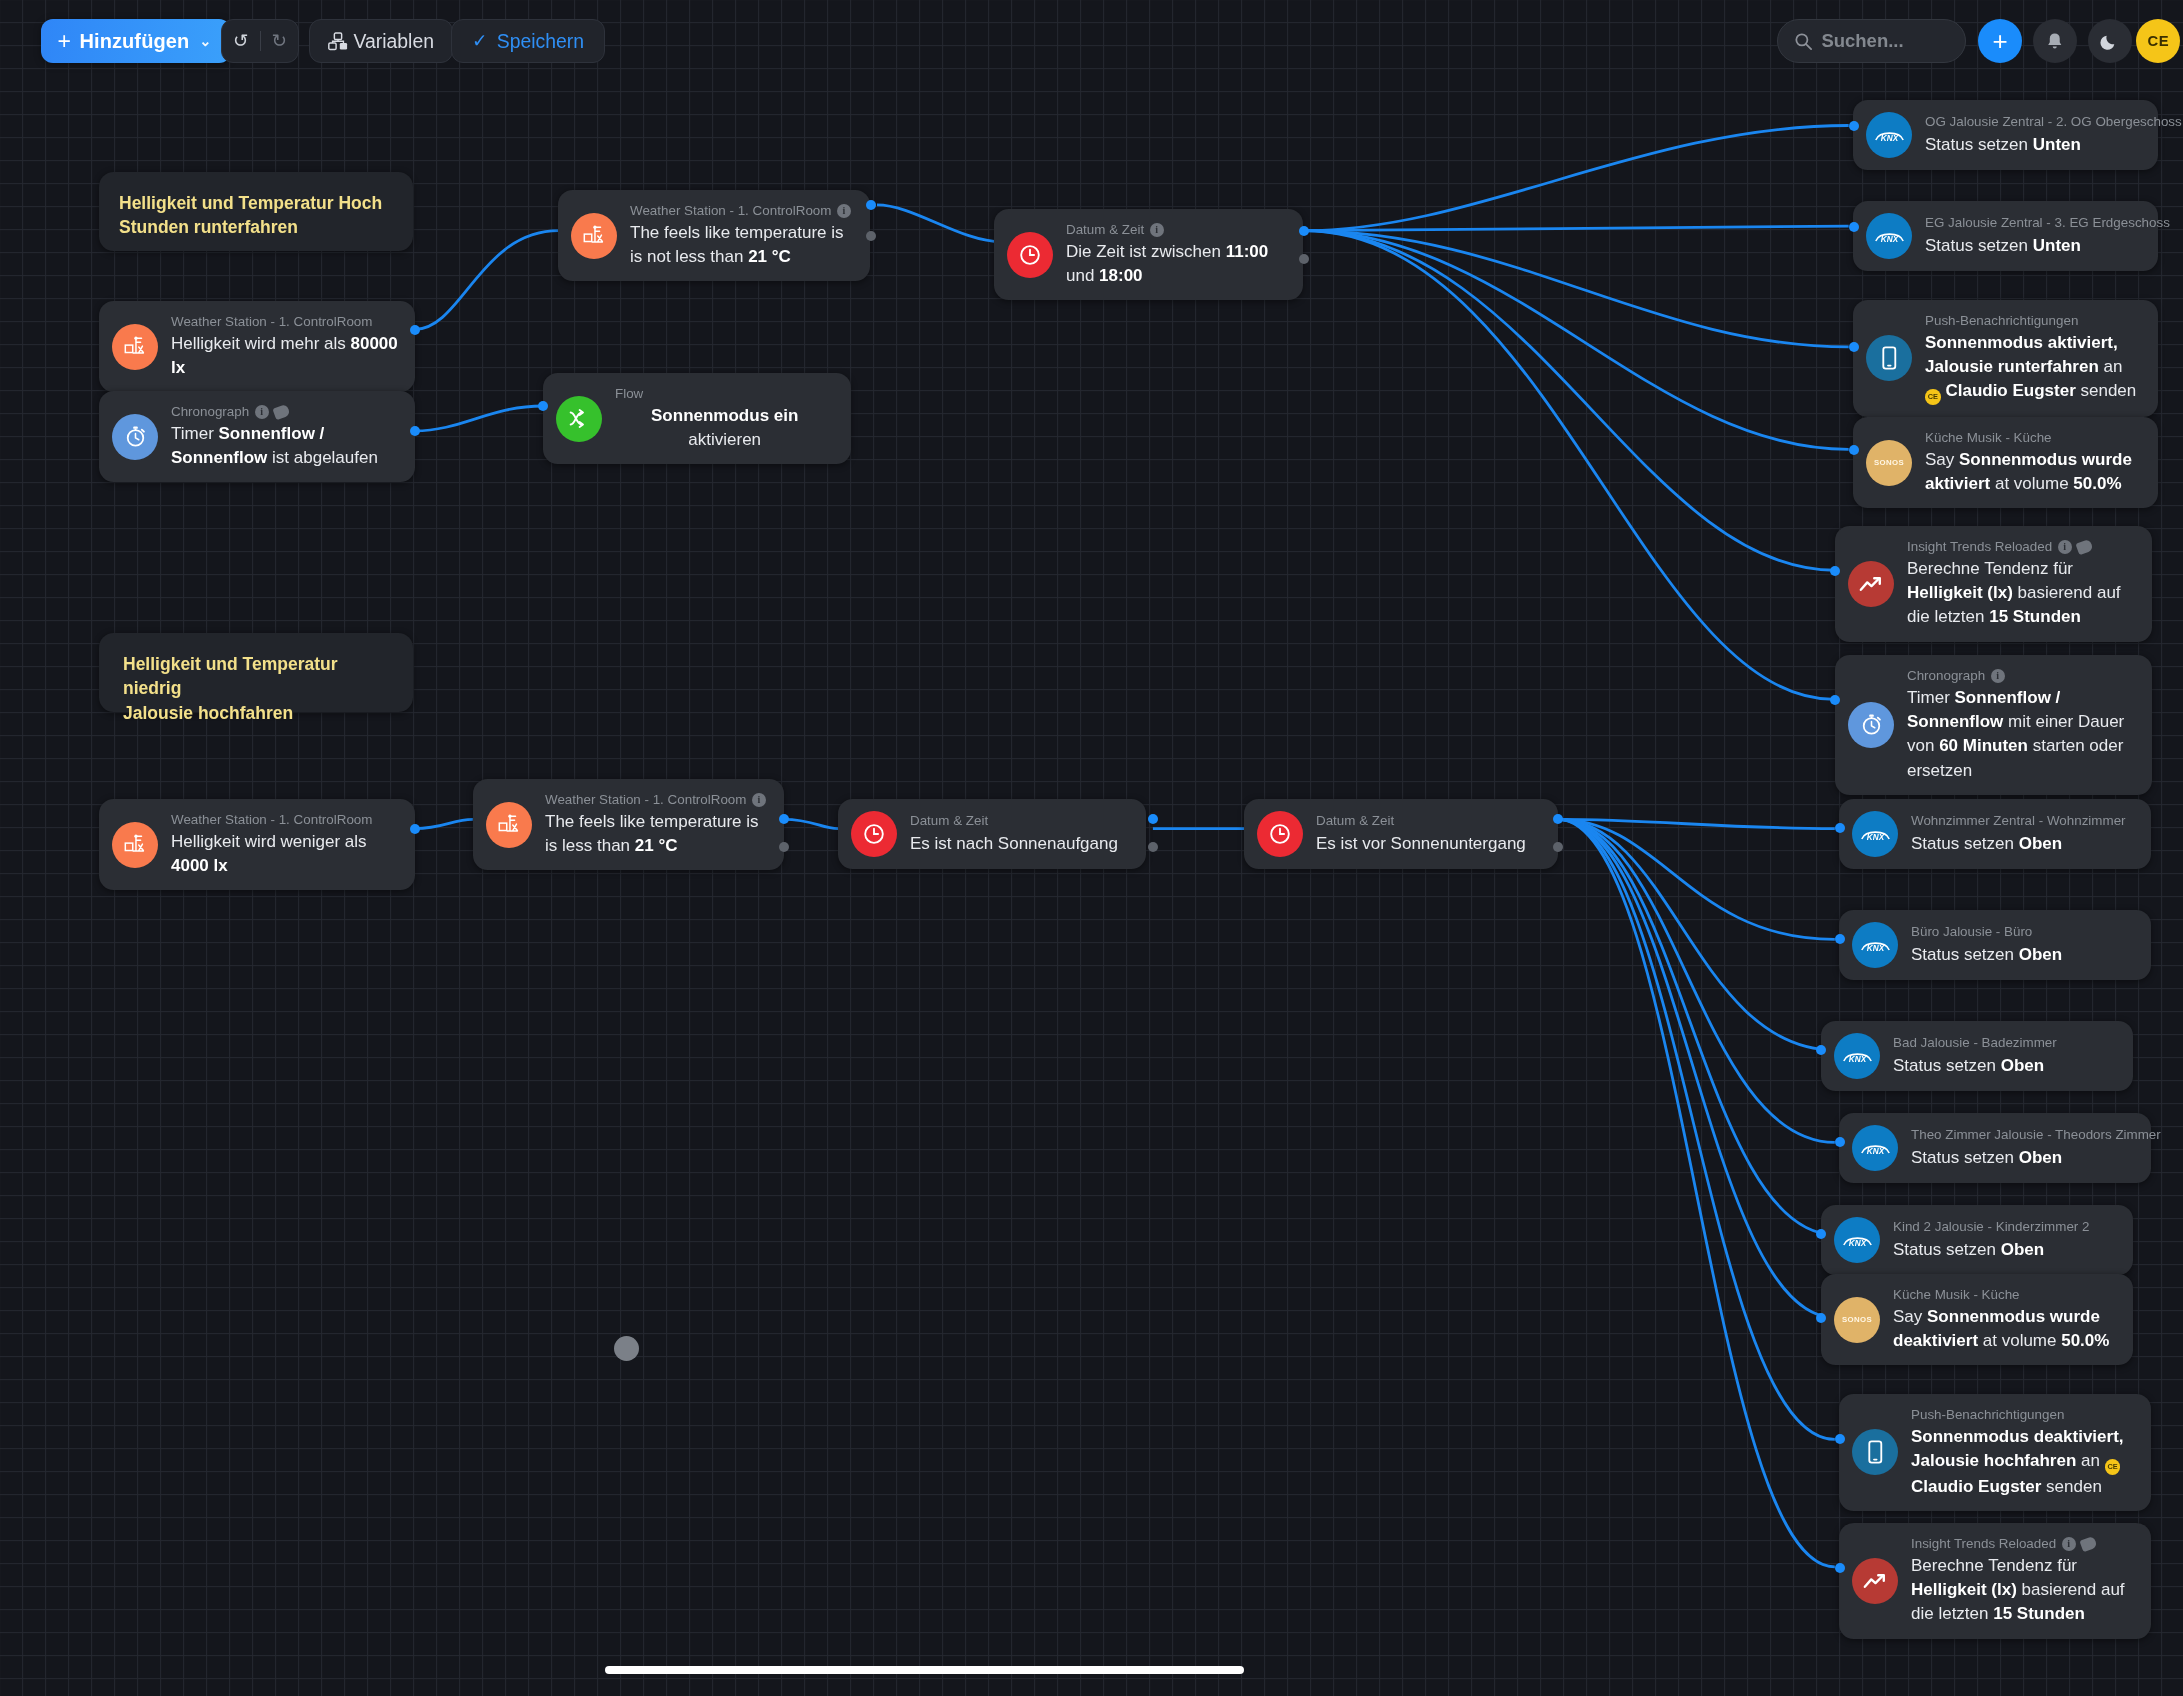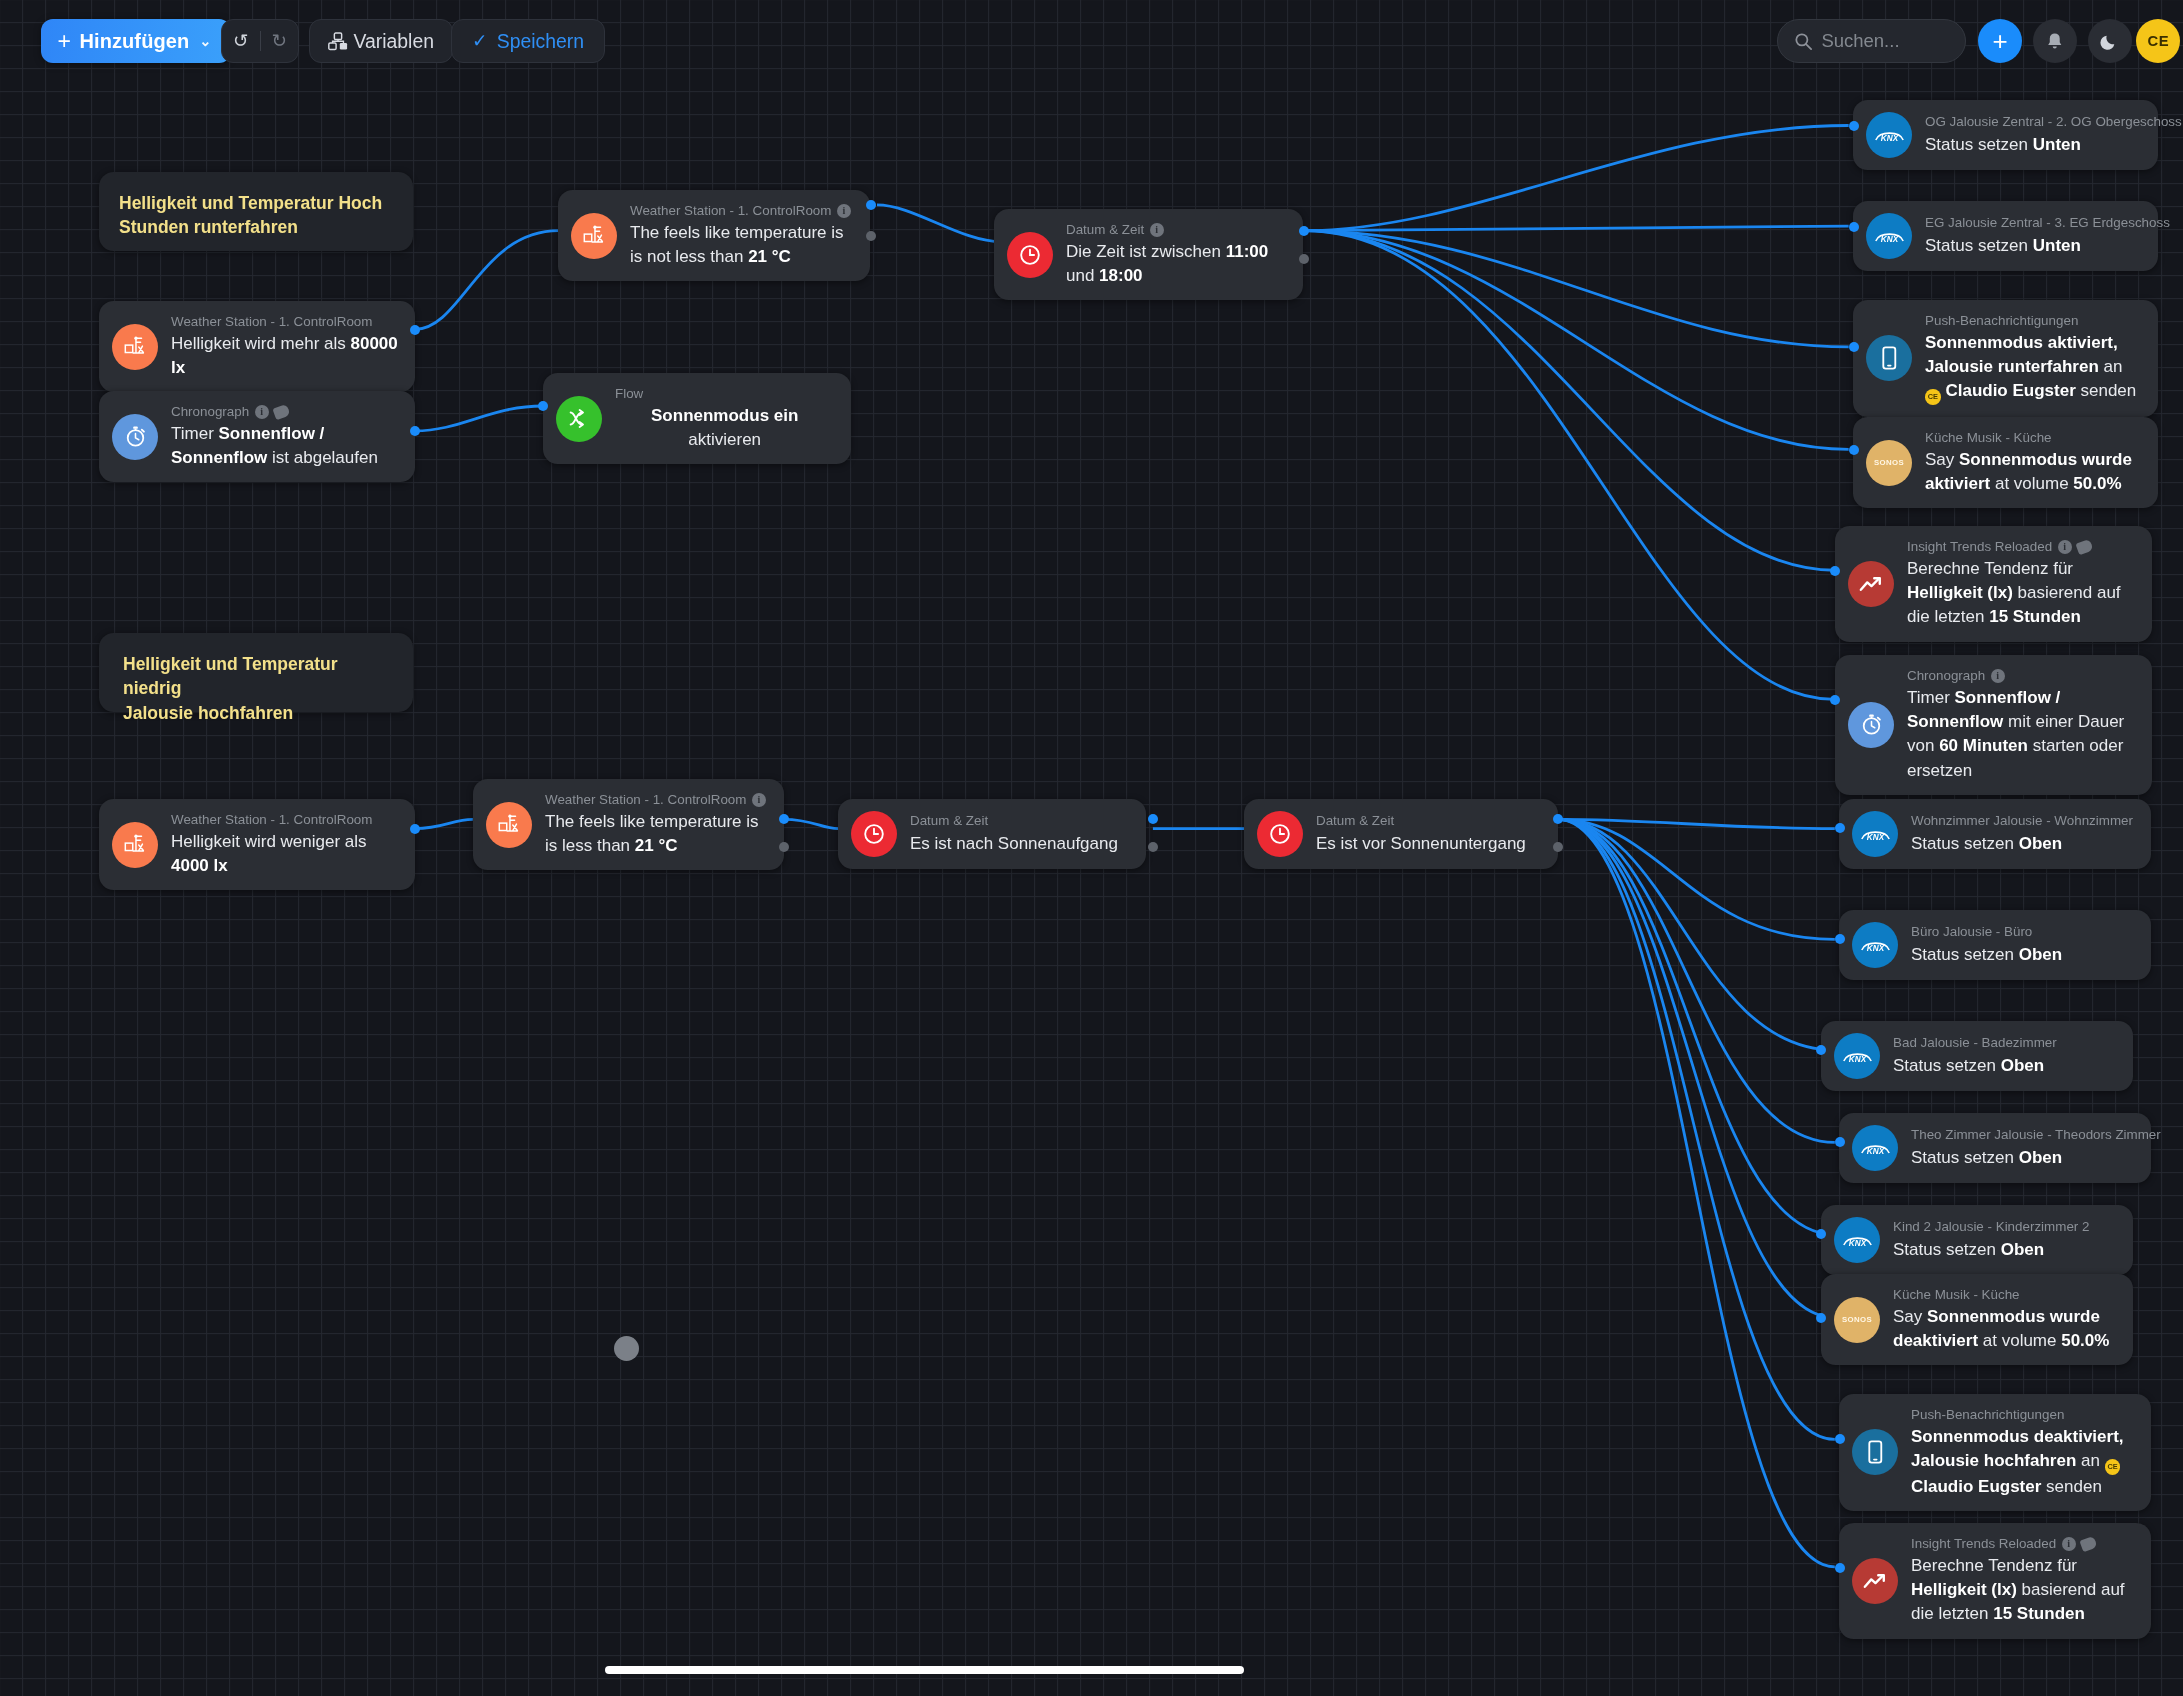--- a/index.html
+++ b/index.html
@@ -52,21 +52,21 @@
   #tb-undoredo .divider { width: 0.9px; height: 20px; background: #3a3e47; }
   #tb-undoredo .half.dim { color: #70757f; }
   #tb-vars { left: 309px; top: 19.4px; padding: 0 17.5px; gap: 6px; font-size: 19.4px; }
   #tb-save { left: 451px; top: 19.4px; padding: 0 20px; gap: 9.2px; font-size: 19.4px; color: #2f8ff5; font-weight: 500;}
   #tb-save .check { font-size: 18.5px; }
 
   .tb-search {
     position: absolute; right: 218px; top: 19.4px; width: 189px; height: 44px;
     background: #24272e; border: 0.9px solid #33373f; border-radius: 22px;
     display: flex; align-items: center; gap: 9.2px; padding: 0 15.7px;
-    color: #83888f; font-size: 18.5px; cursor: text;
+    color: #83888f; font-size: 18.5px; cursor: text; font-weight: bold;
   }
   .tb-icon-btn {
     position: absolute; top: 19.4px; width: 44px; height: 44px; border-radius: 50%;
     display: flex; align-items: center; justify-content: center; cursor: pointer;
   }
   #tb-plus  { right: 162px; background: #1a8cfb; color: #fff; font-size: 26px; font-weight: 400; }
   #tb-bell  { right: 107px; background: #2a2d34; color: #a7acb4; font-size: 18.5px; }
   #tb-moon  { right: 52px;  background: #2a2d34; color: #cfd3da; font-size: 18.5px; }
   #tb-avatar{ right: 3.7px;   background: #f5c518; color: #3a2f00; font-size: 14.8px; font-weight: 700; letter-spacing: 0.5px;}
 
@@ -512,21 +512,21 @@
 
   <div class="node" style="left:1839px;top:799px;width:312px;">
     <div class="ico c-knx">
       <svg width="31" height="14.8" viewBox="0 0 34 16">
         <path d="M2 13 C6 3 28 3 32 13" fill="none" stroke="#fff" stroke-width="1.7"></path>
         <text x="17" y="14" font-family="Liberation Sans, sans-serif" font-size="9" font-weight="700" font-style="italic" fill="#fff" text-anchor="middle">KNX</text>
       </svg>
     </div>
     <div class="body">
       <div class="sub">
-          <span>Wohnzimmer Jalousie - Wohnzimmer</span>
+          <span>Wohnzimmer Zentral - Wohnzimmer</span>
         </div>
       <div class="ttl"><span>Status setzen </span><b>Oben</b></div>
     </div>
   </div>
   <div class="port in" style="left:1835px;top:823px;"></div>
 
   <div class="node" style="left:1839px;top:910px;width:312px;">
     <div class="ico c-knx">
       <svg width="31" height="14.8" viewBox="0 0 34 16">
         <path d="M2 13 C6 3 28 3 32 13" fill="none" stroke="#fff" stroke-width="1.7"></path>

